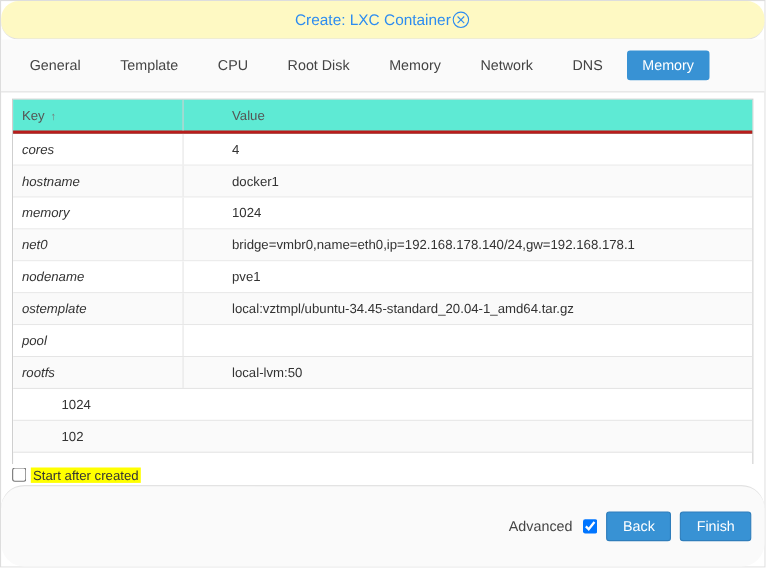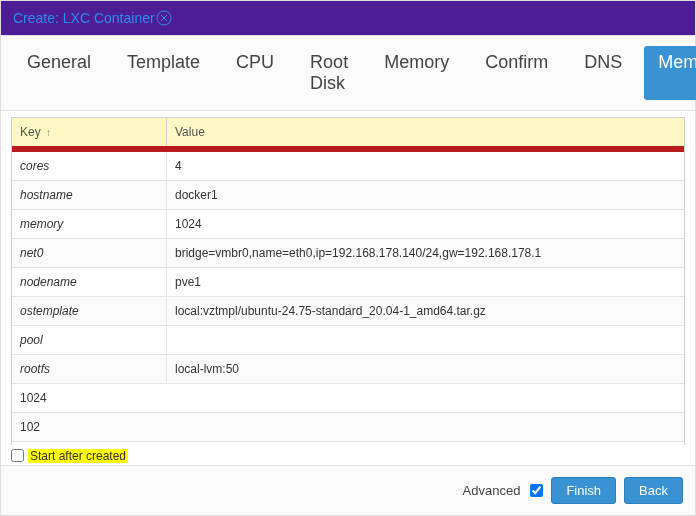--- a/index.html
+++ b/index.html
@@ -15,25 +15,26 @@
   .dialog {
     width: 696px;
     height: 516px;
     background: #fff;
     border: 1px solid #ddd;
     display: flex;
     flex-direction: column;
   }
   .titlebar {
     display: flex;
-    justify-content: flex-start;
+    justify-content: center;
     align-items: center;
     padding: 8px 12px;
     border-bottom: 1px solid #e0e0e0;
-    background: #4c1d95;
+    background: #fef9c3;
+    border-radius: 16px;
   }
   .titlebar .title {
     color: #2d8cf0;
     font-size: 14px;
   }
   .titlebar .close {
     width: 18px;
     height: 18px;
     display: flex;
     align-items: center;
@@ -47,48 +48,48 @@
     padding: 10px 12px 10px 12px;
     border-bottom: 1px solid #e0e0e0;
     background: #fafafa;
   }
   .tab {
     padding: 6px 14px;
     color: #444;
     cursor: pointer;
     border-radius: 3px;
     margin-right: 8px;
-    font-size: 18px;
+    font-size: 13px;
   }
   .tab.active {
     background: #3892d4;
     color: #fff;
   }
   .content {
     flex: 1;
     padding: 6px 10px;
     overflow: auto;
   }
   .grid {
     border: 1px solid #cfcfcf;
     width: 100%;
     height: 350px;
     display: flex;
     flex-direction: column;
   }
   .grid-header {
     display: flex;
-    background: #fef9c3;
-    border-bottom: 6px solid #b91c1c;
+    background: #5eead4;
+    border-bottom: 3px solid #b91c1c;
     font-size: 12px;
     color: #555;
     justify-content: flex-end;
   }
   .col-key { width: 155px; padding: 7px 8px; border-right: 1px solid #cfcfcf; }
-  .col-val { flex: 1; padding: 7px 8px; }
+  .col-val { flex: 1; padding: 7px 8px; margin-left: 36px; }
   .sort-arrow { font-size: 10px; color: #777; margin-left: 2px; }
   .grid-body { flex: 1; overflow: auto; }
   .row {
     display: flex;
     border-bottom: 1px solid #e5e5e5;
     font-size: 12px;
   }
   .row:nth-child(odd) { background: #fff; }
   .row:nth-child(even) { background: #fafafa; }
   .row .col-key { border-right: 1px solid #e5e5e5; font-style: italic; }
@@ -101,23 +102,24 @@
   }
   .footer-check .hl {
     background: #ffff00;
     padding: 0 2px;
   }
   .footer-buttons {
     display: flex;
     justify-content: flex-end;
     align-items: center;
     gap: 8px;
-    padding: 11px 12px;
+    padding: 23px 12px;
     border-top: 1px solid #e0e0e0;
     background: #fafafa;
+    border-radius: 21px;
   }
   .adv-label { font-size: 13px; color: #444; margin-right: 2px; }
   .btn {
     background: #3892d4;
     color: #fff;
     border: 1px solid #2e7dbb;
     border-radius: 3px;
     padding: 5px 14px;
     font-size: 13px;
     cursor: pointer;
@@ -139,21 +141,21 @@
         </svg>
     </span>
   </div>
 
   <div class="tabs" id="tabs">
       <div class="tab">General</div>
       <div class="tab">Template</div>
       <div class="tab">CPU</div>
       <div class="tab">Root Disk</div>
       <div class="tab">Memory</div>
-      <div class="tab">Confirm</div>
+      <div class="tab">Network</div>
       <div class="tab">DNS</div>
       <div class="tab active">Memory</div>
     </div>
 
   <div class="content">
     <div class="grid">
       <div class="grid-header">
         <div class="col-key">
           <span>Key</span>
           <span class="sort-arrow">↑</span>
@@ -178,21 +180,21 @@
           <div class="row">
             <div class="col-key">net0</div>
             <div class="col-val">bridge=vmbr0,name=eth0,ip=192.168.178.140/24,gw=192.168.178.1</div>
           </div>
           <div class="row">
             <div class="col-key">nodename</div>
             <div class="col-val">pve1</div>
           </div>
           <div class="row">
             <div class="col-key">ostemplate</div>
-            <div class="col-val">local:vztmpl/ubuntu-24.75-standard_20.04-1_amd64.tar.gz</div>
+            <div class="col-val">local:vztmpl/ubuntu-34.45-standard_20.04-1_amd64.tar.gz</div>
           </div>
           <div class="row">
             <div class="col-key">pool</div>
             <div class="col-val"></div>
           </div>
           <div class="row">
             <div class="col-key">rootfs</div>
             <div class="col-val">local-lvm:50</div>
           </div>
           <div class="row">
@@ -206,16 +208,16 @@
   </div>
 
   <div class="footer-check">
     <input type="checkbox" id="start-after" style="">
     <label class="hl">Start after created</label>
   </div>
 
   <div class="footer-buttons">
     <span class="adv-label">Advanced</span>
     <input type="checkbox" id="adv-check" checked="" style="">
+    <button class="btn">Back</button>
     <button class="btn">Finish</button>
-    <button class="btn">Back</button>
   </div>
 </div>
 
 </body></html>

